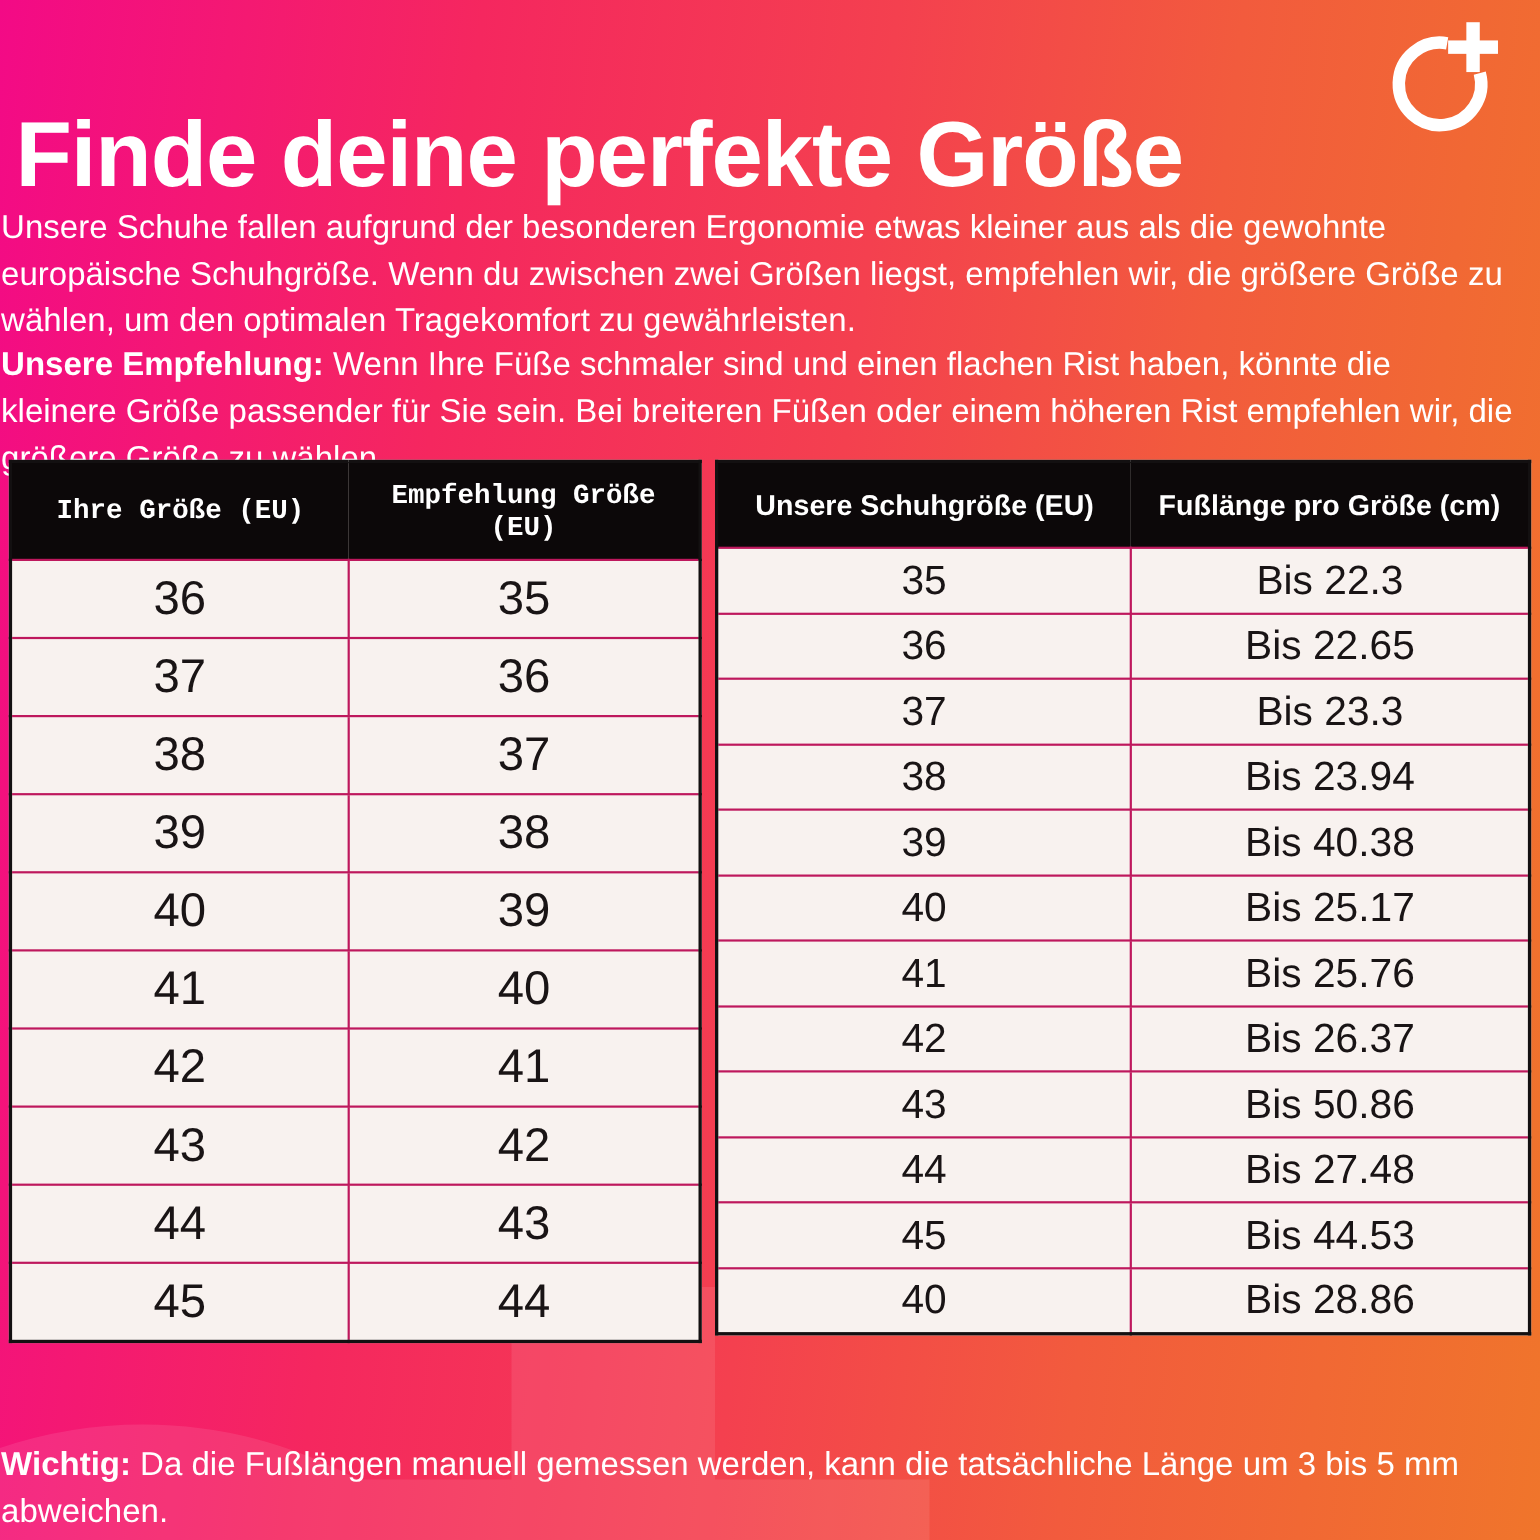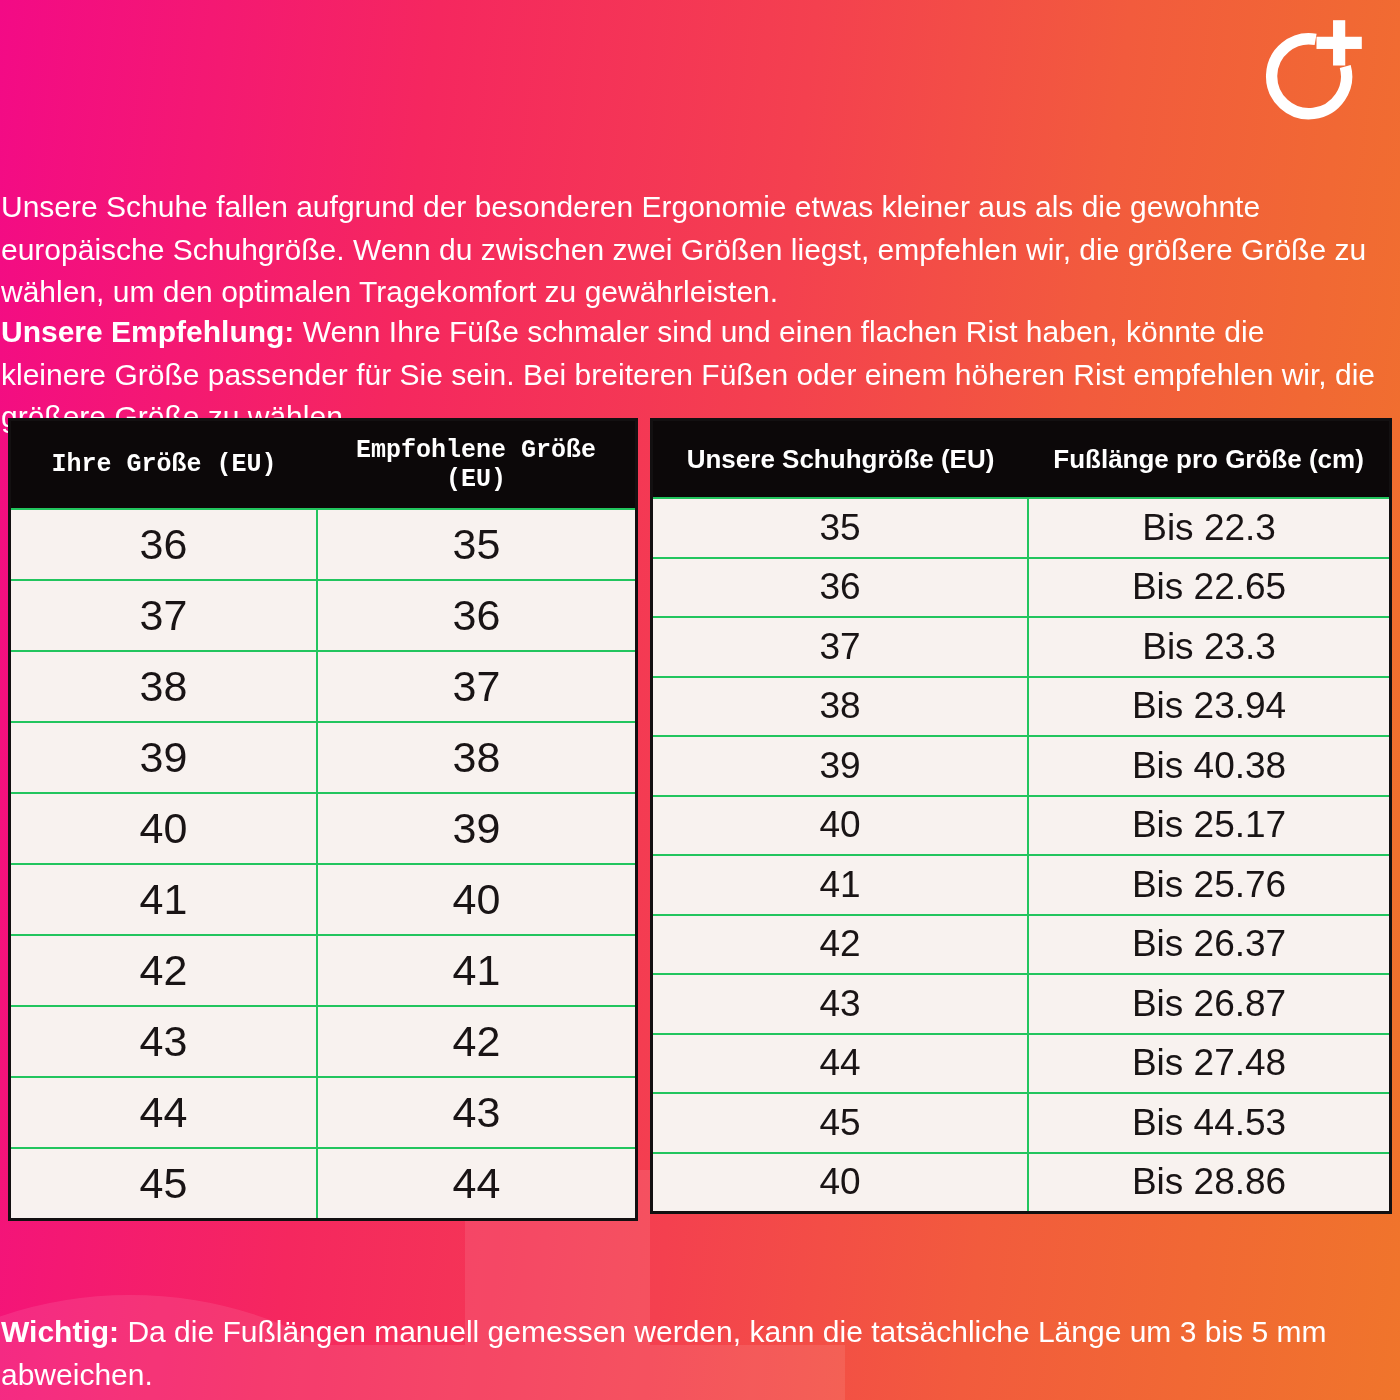--- a/index.html
+++ b/index.html
@@ -41,21 +41,21 @@
   }
   .t-left{width:686px;}
   .t-right{width:808px;}
   th{
     background:#0c0809;color:#ffffff;font-weight:700;
     text-align:center;vertical-align:middle;padding:0 6px;
   }
   .t-left th{height:87px;font-size:25px;font-family:Liberation Mono, monospace;}
   .t-right th{height:76px;font-size:26px;}
   td{
-    border:2px solid #22c55e;text-align:center;vertical-align:middle;
+    border:2px solid #be185d;text-align:center;vertical-align:middle;
     color:#191415;font-weight:400;
   }
   .t-left td{height:67px;font-size:43px;}
   .t-right td{height:55.5px;font-size:37px;}
 </style>
 </head>
 <body>
 
 <div class="canvas">
 
@@ -64,32 +64,33 @@
     <rect x="505" y="30" width="185" height="570" fill="#ffffff"></rect>
     <rect x="310" y="205" width="575" height="185" fill="#ffffff"></rect>
   </svg>
 
   <svg class="logo" viewBox="0 0 140 140">
     <path d="M 73 36 A 43 43 0 1 0 107 67" fill="none" stroke="#ffffff" stroke-width="13"></path>
     <rect x="93" y="14" width="14" height="52" fill="#ffffff"></rect>
     <rect x="74" y="33" width="52" height="14" fill="#ffffff"></rect>
   </svg>
 
+  <h1 class="title">Finde deine perfekte Größe</h1>
 
   <p class="para p-intro">Unsere Schuhe fallen aufgrund der besonderen Ergonomie etwas kleiner aus als die gewohnte europäische Schuhgröße. Wenn du zwischen zwei Größen liegst, empfehlen wir, die größere Größe zu wählen, um den optimalen Tragekomfort zu gewährleisten.</p>
 
   <p class="para p-reco"><b>Unsere Empfehlung:</b><span> Wenn Ihre Füße schmaler sind und einen flachen Rist haben, könnte die kleinere Größe passender für Sie sein. Bei breiteren Füßen oder einem höheren Rist empfehlen wir, die größere Größe zu wählen.</span></p>
 
   <div class="tables">
 
     <table class="t-left">
       <thead>
         <tr>
           <th style="width:49%">Ihre Größe (EU)</th>
-          <th style="width:51%">Empfohlene Größe (EU)</th>
+          <th style="width:51%">Empfehlung Größe (EU)</th>
         </tr>
       </thead>
       <tbody>
           <tr>
             <td>36</td>
             <td>35</td>
           </tr>
           <tr>
             <td>37</td>
             <td>36</td>
@@ -164,21 +165,21 @@
           <tr>
             <td>41</td>
             <td>Bis 25.76</td>
           </tr>
           <tr>
             <td>42</td>
             <td>Bis 26.37</td>
           </tr>
           <tr>
             <td>43</td>
-            <td>Bis 26.87</td>
+            <td>Bis 50.86</td>
           </tr>
           <tr>
             <td>44</td>
             <td>Bis 27.48</td>
           </tr>
           <tr>
             <td>45</td>
             <td>Bis 44.53</td>
           </tr>
           <tr>

